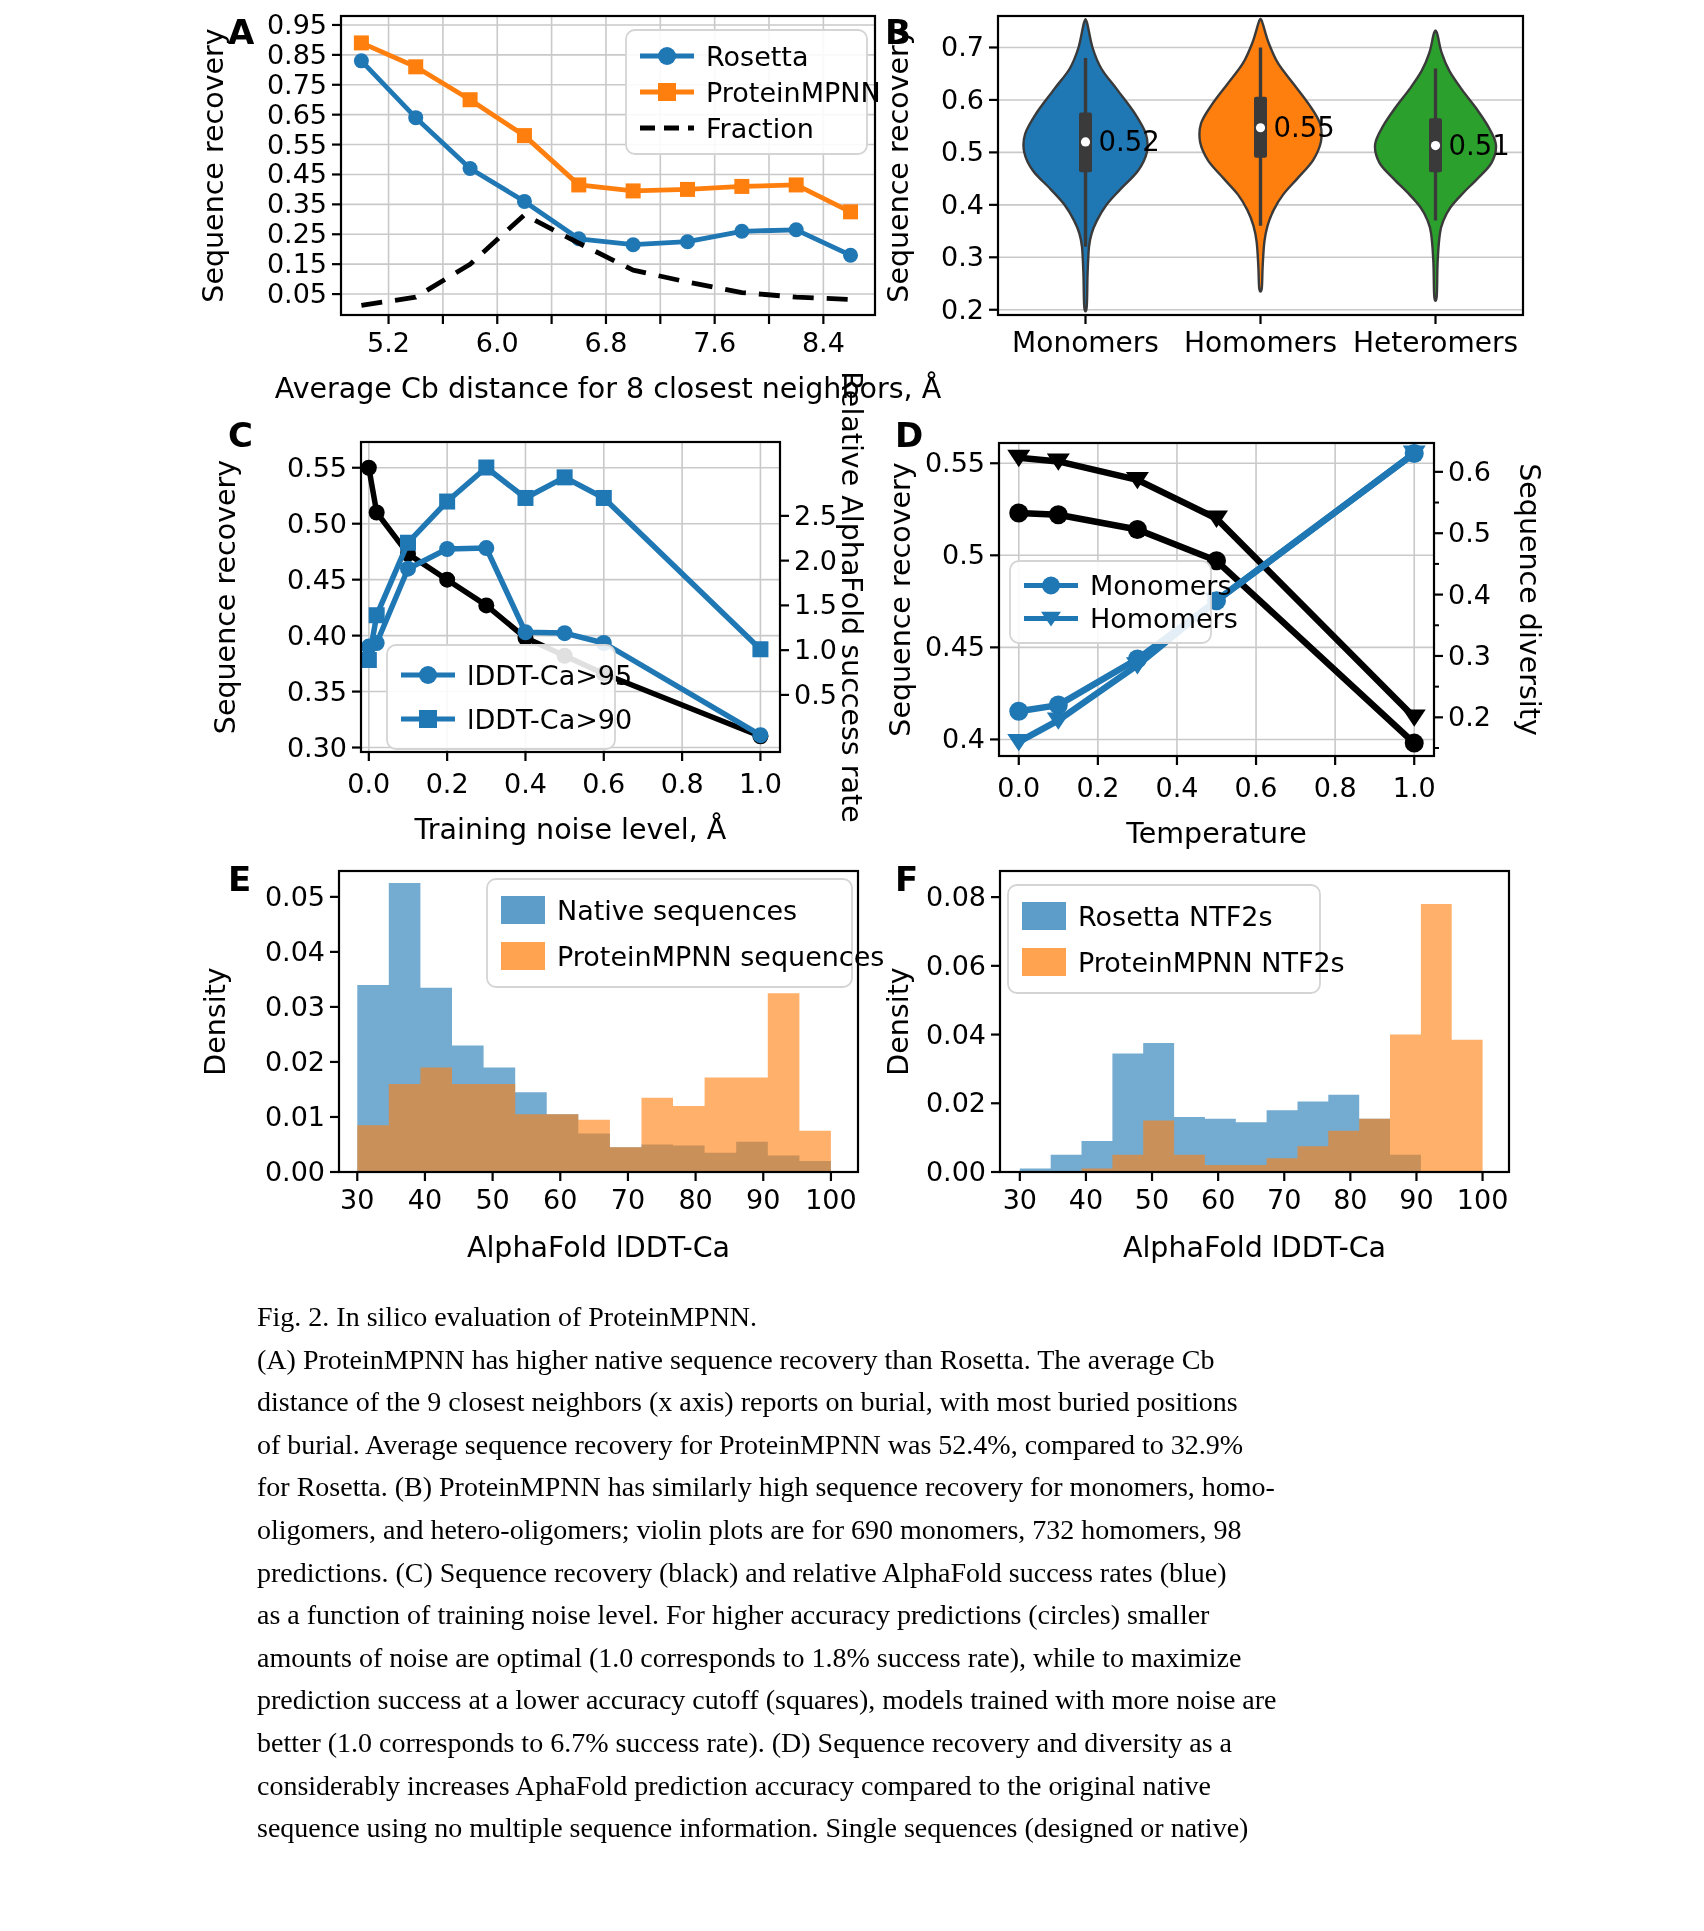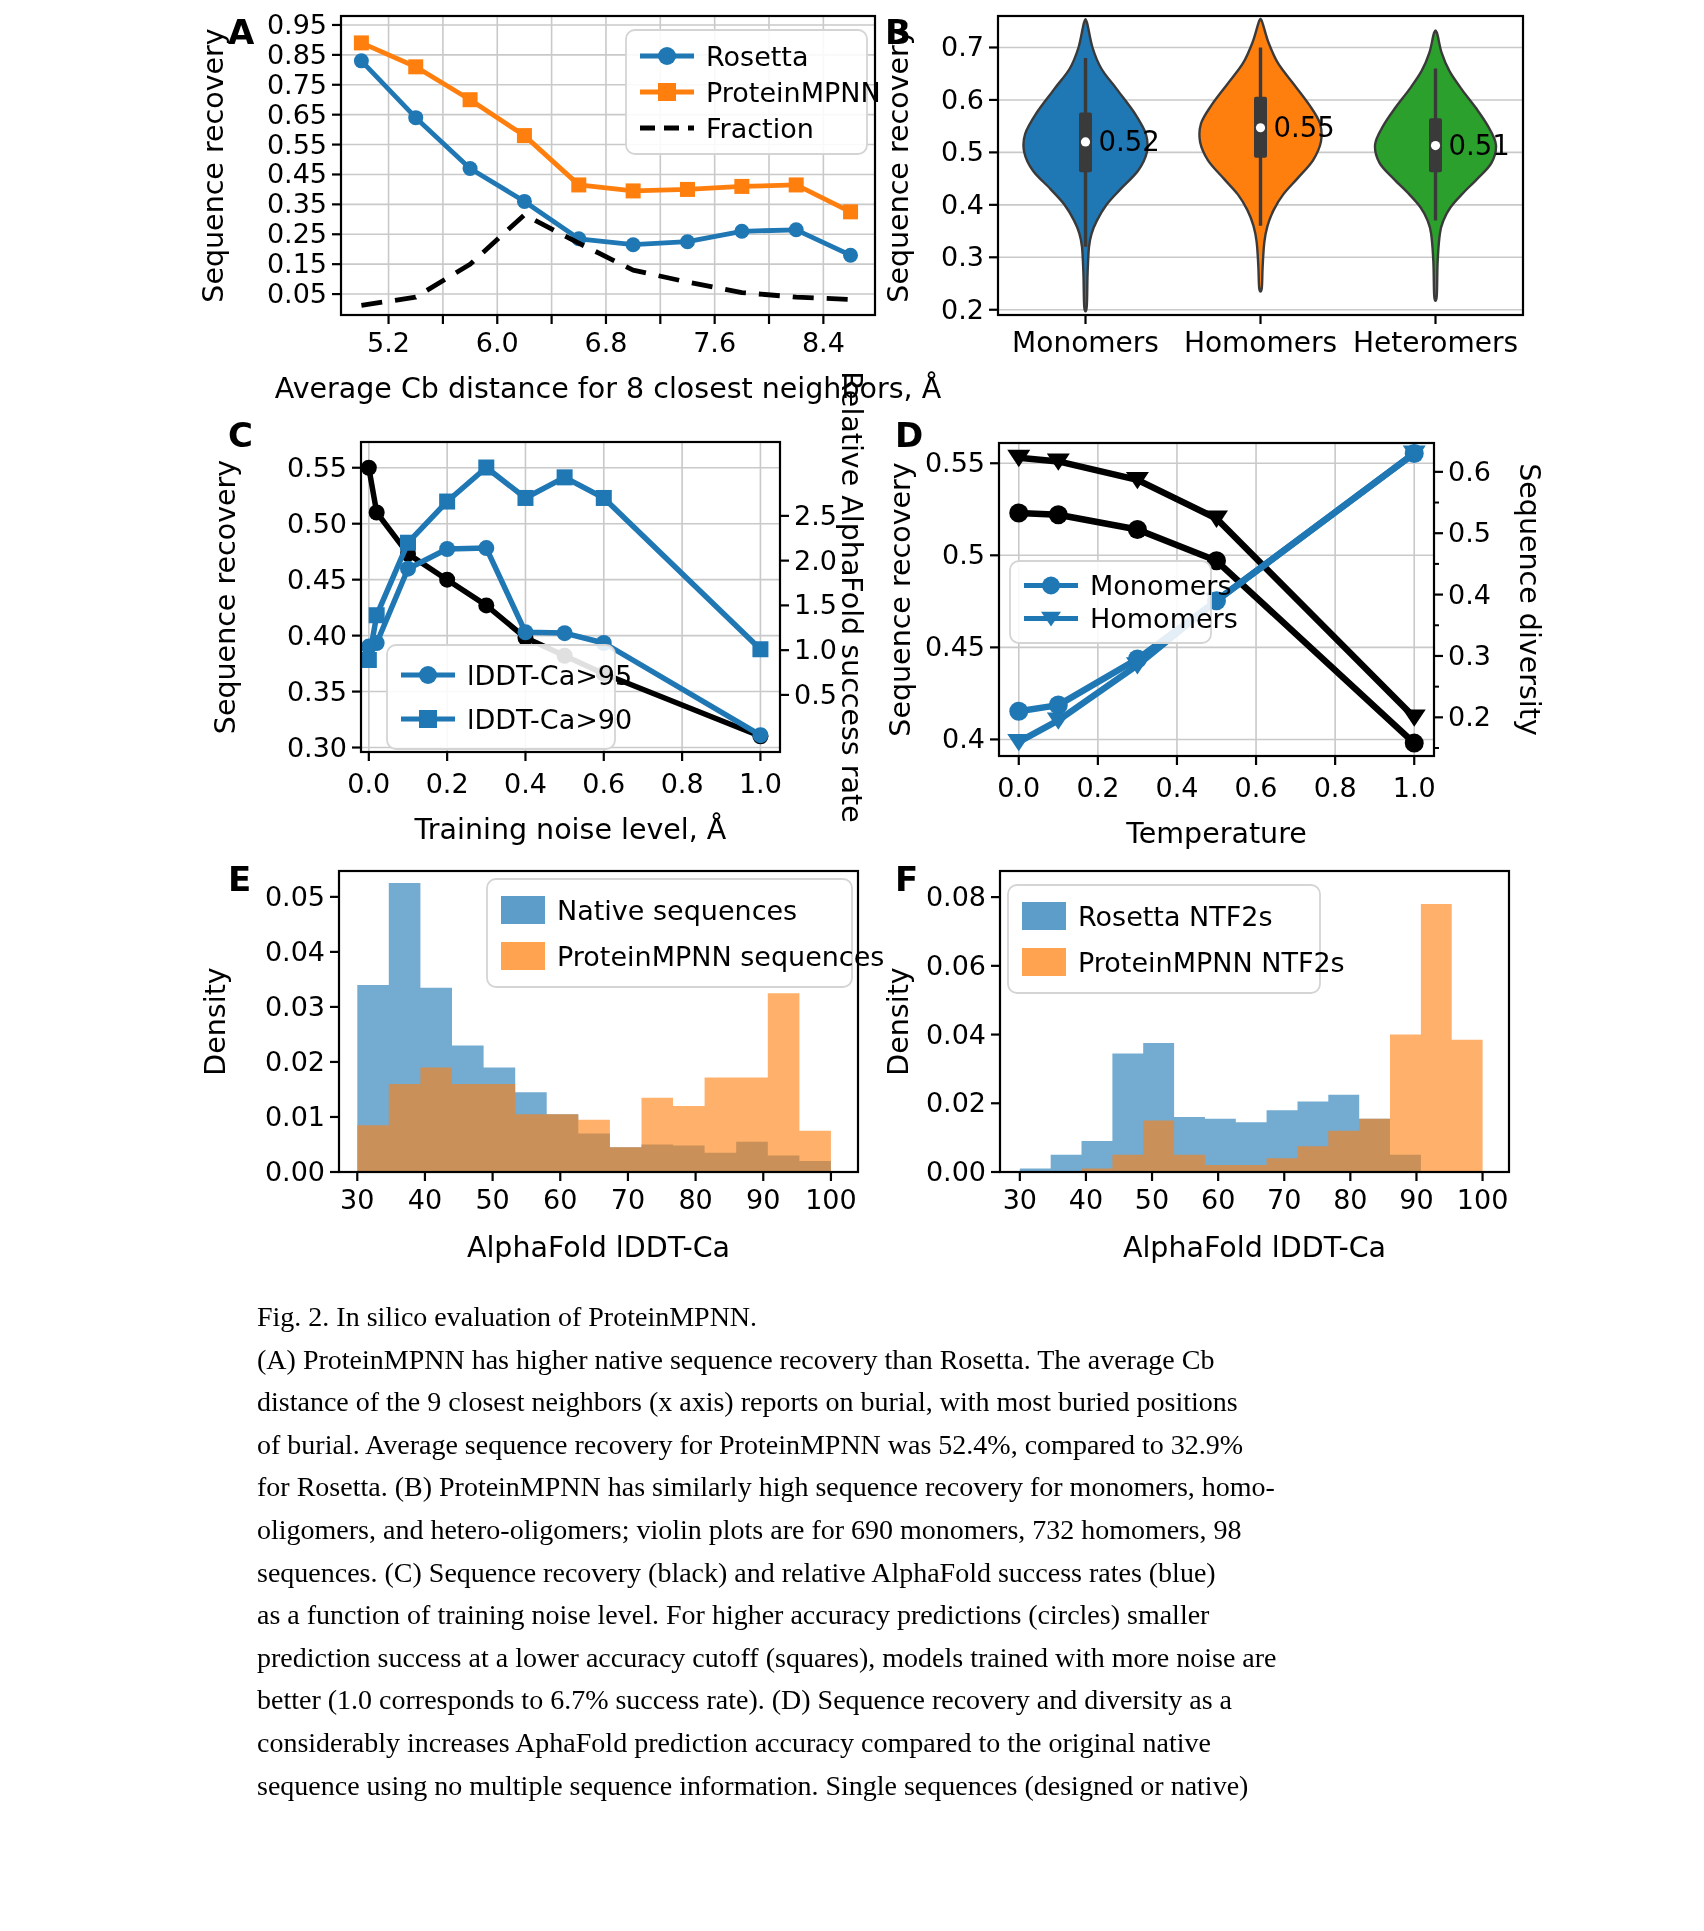--- a/index.html
+++ b/index.html
@@ -411,20 +411,21 @@
       <text x="200" y="126.5" font-size="27">ProteinMPNN NTF2s</text>
       <text x="17" y="46" font-size="34" font-weight="bold">F</text>
     </svg>
   <div class="caption" id="caption">
       <div class="cap-line"><b>Fig. 2. In silico evaluation of ProteinMPNN.</b></div>
       <div class="cap-line"><span>(</span><b>A</b><span>) ProteinMPNN has higher native sequence recovery than Rosetta. The average Cb</span></div>
       <div class="cap-line"><span>distance of the 9 closest neighbors (x axis) reports on burial, with most buried positions</span></div>
       <div class="cap-line"><span>of burial. Average sequence recovery for ProteinMPNN was 52.4%, compared to 32.9%</span></div>
       <div class="cap-line"><span>for Rosetta. (</span><b>B</b><span>) ProteinMPNN has similarly high sequence recovery for monomers, homo-</span></div>
       <div class="cap-line"><span>oligomers, and hetero-oligomers; violin plots are for 690 monomers, 732 homomers, 98</span></div>
-      <div class="cap-line"><span>sequences. (</span><b>C</b><span>) Sequence recovery (black) and relative AlphaFold success rates (blue)</span></div>
+      <div class="cap-line"><span>predictions. (</span><b>C</b><span>) Sequence recovery (black) and relative AlphaFold success rates (blue)</span></div>
       <div class="cap-line"><span>as a function of training noise level. For higher accuracy predictions (circles) smaller</span></div>
+      <div class="cap-line"><span>amounts of noise are optimal (1.0 corresponds to 1.8% success rate), while to maximize</span></div>
       <div class="cap-line"><span>prediction success at a lower accuracy cutoff (squares), models trained with more noise are</span></div>
       <div class="cap-line"><span>better (1.0 corresponds to 6.7% success rate). (</span><b>D</b><span>) Sequence recovery and diversity as a</span></div>
       <div class="cap-line"><span>considerably increases AphaFold prediction accuracy compared to the original native</span></div>
       <div class="cap-line"><span>sequence using no multiple sequence information. Single sequences (designed or native)</span></div>
     </div>
 </div>
 
 </body></html>

